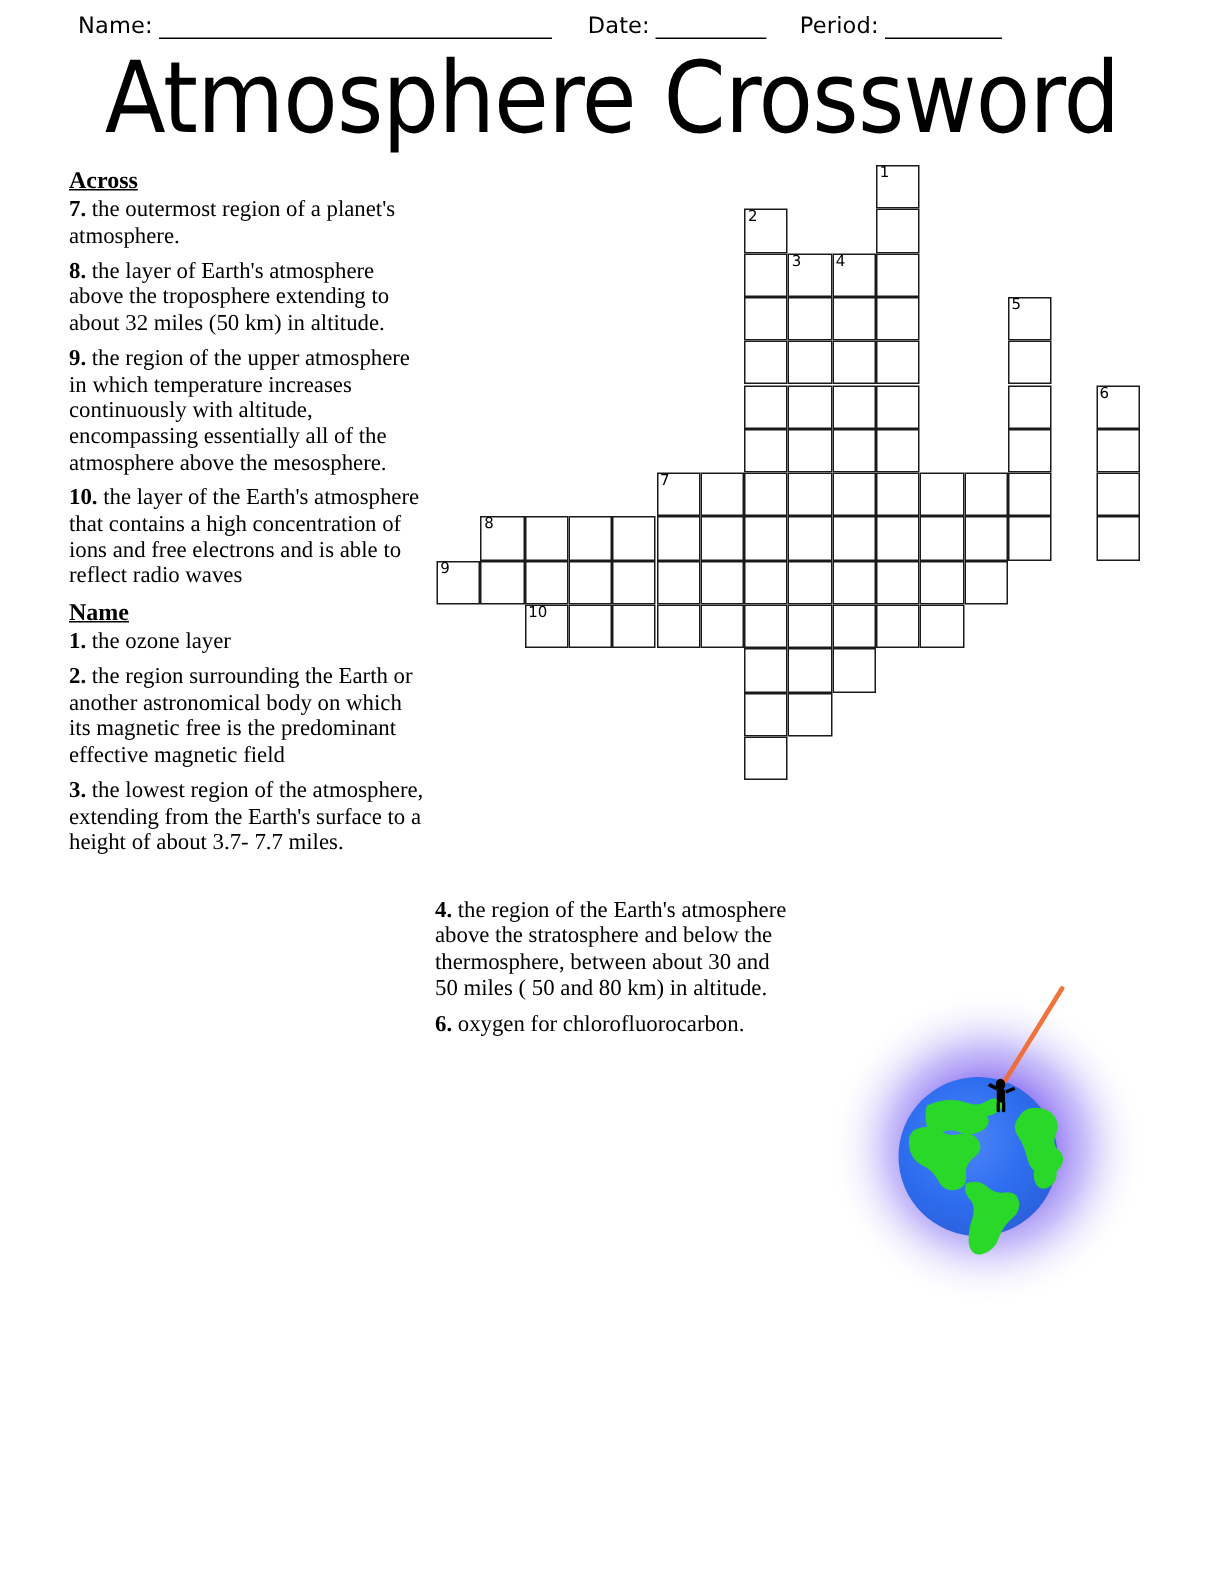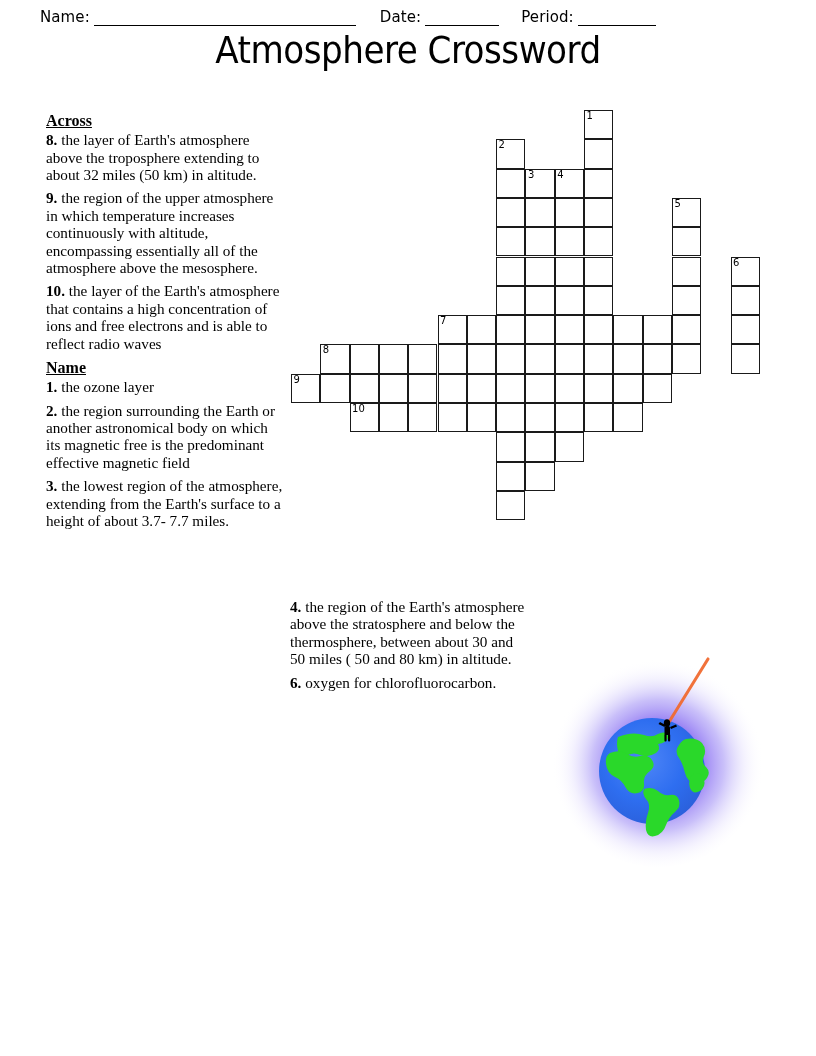--- a/index.html
+++ b/index.html
@@ -22,42 +22,42 @@
     position: absolute;
     top: 0px;
     left: 0px;
     width: 816px;
     height: 26px;
     display: flex;
     align-items: flex-end;
     font-size: 15px;
     letter-spacing: 0.1px;
   }
-  .hdr-name-label { margin-left: 40px; }
+  .hdr-name-label { margin-left: 52px; }
   .rule {
     display: inline-block;
     border-bottom: 1.5px solid #000;
     height: 13px;
     margin-left: 4px;
     margin-right: 4px;
   }
   .rule-name   { width: 262px; }
   .rule-date   { width: 74px; }
   .rule-period { width: 78px; }
   .hdr-date-label   { margin-left: 20px; }
   .hdr-period-label { margin-left: 18px; }
 
   
   .title {
     position: absolute;
     top: 30px;
     left: 0;
     width: 816px;
     text-align: center;
-    font-size: 38px;
+    font-size: 66px;
     font-weight: 400;
     font-family: "DejaVu Sans Condensed", "DejaVu Sans", sans-serif;
     letter-spacing: -0.5px;
     line-height: 1.1;
     white-space: nowrap;
   }
 
   
   .clue-col {
     position: absolute;
@@ -126,20 +126,21 @@
   <span class="rule rule-date"></span>
   <span class="hdr-period-label">Period:</span>
   <span class="rule rule-period"></span>
 </div>
 
 <div class="title">Atmosphere Crossword</div>
 
 <div class="clue-col" id="col-left">
   <div class="section-head">Across</div>
   <div id="across-list">
+      <div class="clue"><span class="num">7.</span><span> the outermost region of a planet's atmosphere.</span></div>
       <div class="clue"><span class="num">8.</span><span> the layer of Earth's atmosphere above the troposphere extending to about 32 miles (50 km) in altitude.</span></div>
       <div class="clue"><span class="num">9.</span><span> the region of the upper atmosphere in which temperature increases continuously with altitude, encompassing essentially all of the atmosphere above the mesosphere.</span></div>
       <div class="clue"><span class="num">10.</span><span> the layer of the Earth's atmosphere that contains a high concentration of ions and free electrons and is able to reflect radio waves</span></div>
     </div>
   <div class="section-head" style="margin-top:2px;">Name</div>
   <div id="down-left-list">
       <div class="clue"><span class="num">1.</span><span> the ozone layer</span></div>
       <div class="clue"><span class="num">2.</span><span> the region surrounding the Earth or another astronomical body on which its magnetic free is the predominant effective magnetic field</span></div>
       <div class="clue"><span class="num">3.</span><span> the lowest region of the atmosphere, extending from the Earth's surface to a height of about 3.7- 7.7 miles.</span></div>
     </div>

